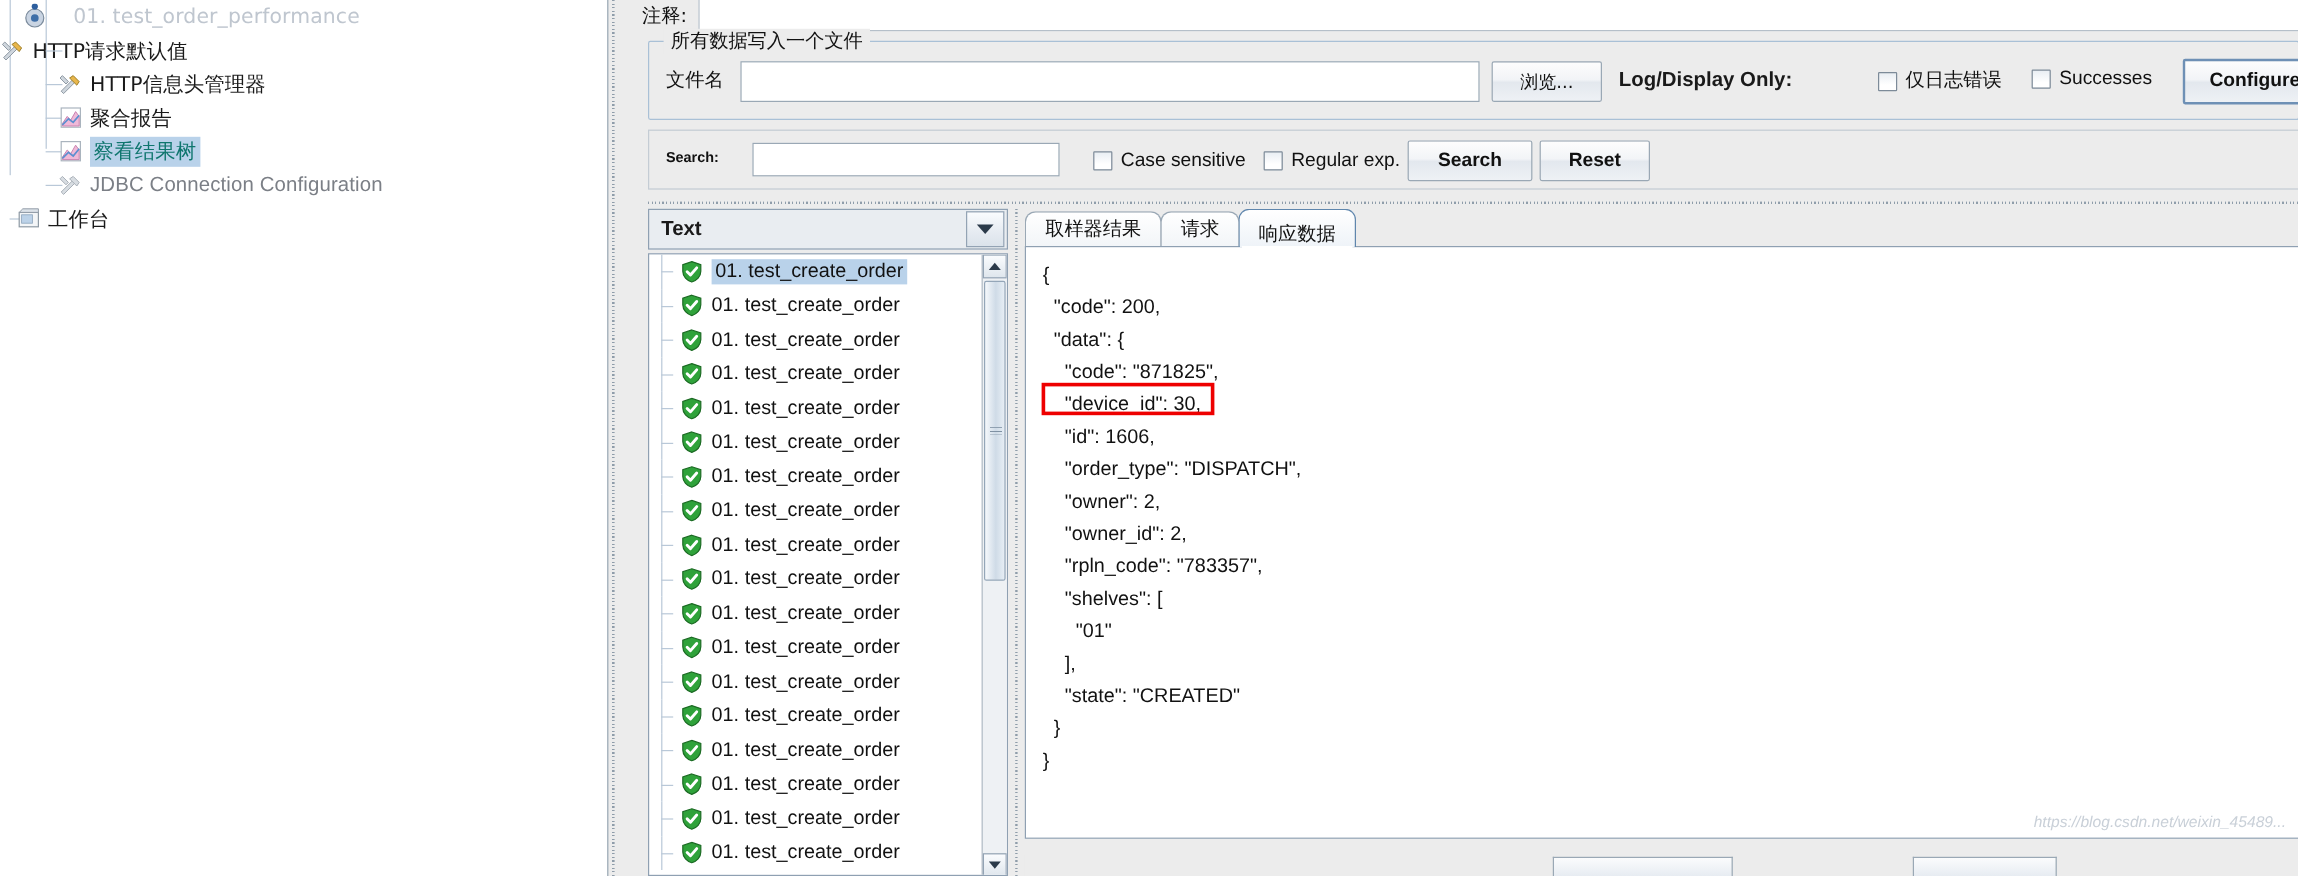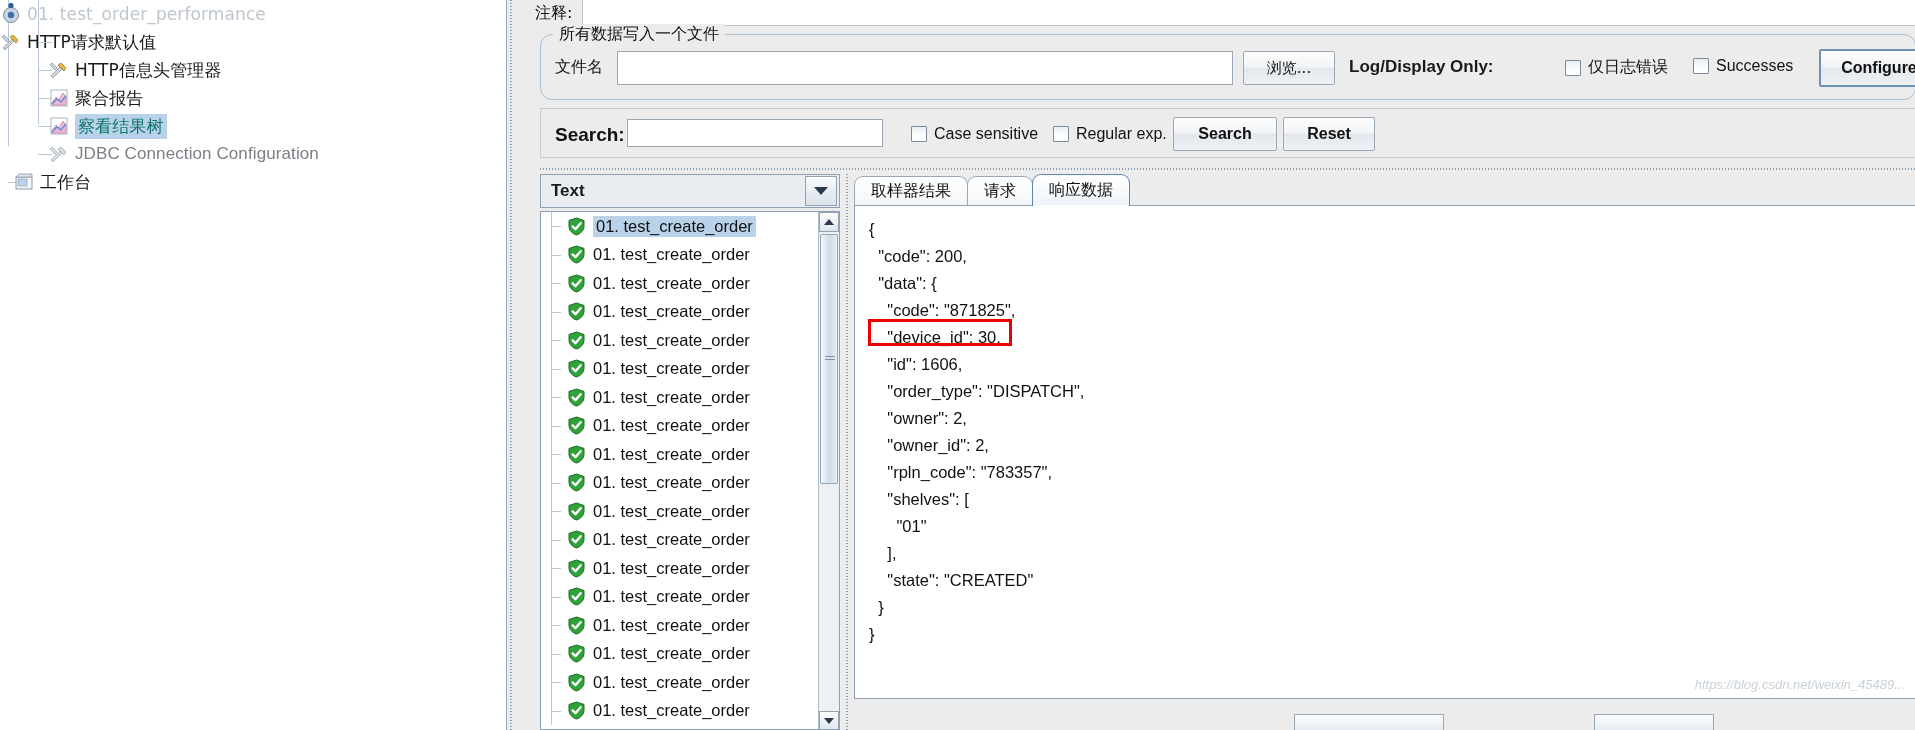--- a/index.html
+++ b/index.html
@@ -112,21 +112,21 @@
     border: 1px solid #b5bfc9;
     border-top: none;
   }
 
   
   .groupbox {
     position: absolute;
     left: 24px; top: 34px;
     width: 1376px; height: 66px;
     border: 1px solid #a9c0d6;
-    border-radius: 12px;
+    border-radius: 2px;
   }
   .group-title {
     position: absolute;
     left: 12px; top: -11px;
     background: #ececec;
     padding: 0 6px;
     font-size: 16px; color: #111;
     font-family: "DejaVu Sans", sans-serif;
   }
   .filename-label {
@@ -196,21 +196,21 @@
   .searchbox {
     position: absolute;
     left: 24px; top: 108px;
     width: 1376px; height: 50px;
     border: 1px solid #c4ccd4;
     background: #ececec;
   }
   .search-label {
     position: absolute;
     left: 14px; top: 15px;
-    font-size: 19px; font-weight: bold; color: #111;
+    font-size: 12px; font-weight: bold; color: #111;
   }
   .search-input {
     position: absolute;
     left: 86px; top: 10px;
     width: 256px; height: 28px;
     background: #fff;
     border: 1px solid #9aa8b5;
   }
   #cb-case { left: 370px; top: 16px; }
   #cb-regex { left: 512px; top: 16px; }
@@ -393,20 +393,21 @@
     border-top-right-radius: 9px;
     margin-right: -1px;
     position: relative;
   }
   .tab.active {
     background: linear-gradient(to bottom,#ffffff,#eef3f8);
     border-color: #5f86ad;
     height: 32px;
     z-index: 3;
     font-weight: normal;
+    align-items: flex-end;
   }
   .tab.active::after{
     content:""; position:absolute; left:2px;right:2px;bottom:-2px;height:3px;background:#ffffff;
   }
   .resp-body {
     position: absolute;
     left: 0; top: 31px;
     width: 1062px; height: 494px;
     background: #ffffff;
     border: 1px solid #8fa0b2;
@@ -452,21 +453,21 @@
 </head>
 <body>
 
 <div id="app">
 
   <div id="tree-panel">
 
     <div class="vline" style="left:8px;  top:0;  height:146px;"></div>
     <div class="vline" style="left:38px; top:0;  height:124px;"></div>
 
-    <div class="tree-row" style="">
+    <div class="tree-row" style="padding-left:18px;gap:16px;">
       <span class="tree-icon">
         <svg width="22" height="22" viewBox="0 0 22 22">
           <circle cx="11" cy="12" r="7.5" fill="#c9d4e2" stroke="#7b8b9c" stroke-width="1"></circle>
           <circle cx="11" cy="12" r="3.2" fill="#3f6fa8"></circle>
           <circle cx="11" cy="2.5" r="2.6" fill="#2d5f9e"></circle>
         </svg>
       </span>
       <span class="tree-label cn" style="color:#bfc6cf;">01. test_order_performance</span>
     </div>
 

